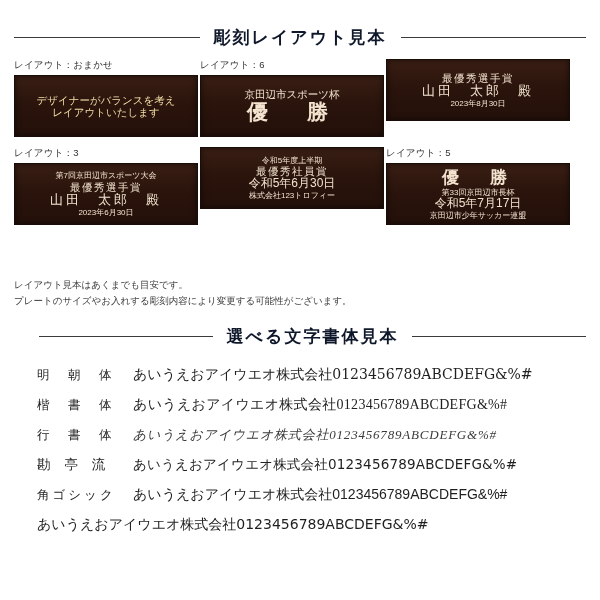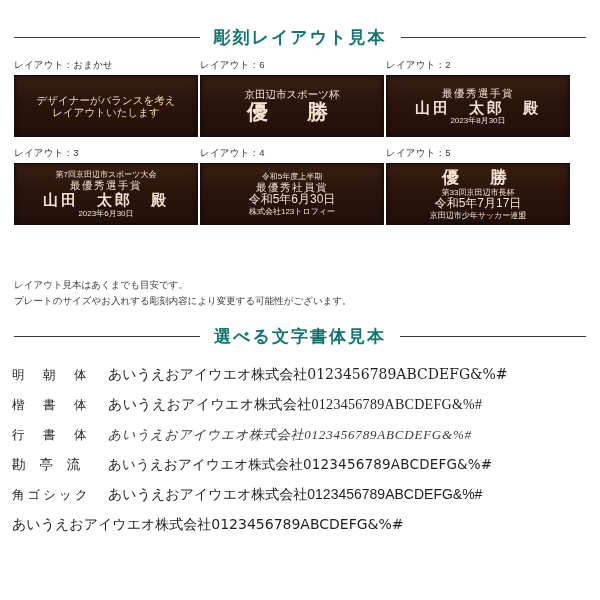--- a/index.html
+++ b/index.html
@@ -31,21 +31,21 @@
   }
   .section-heading .rule {
     flex: 1 1 auto;
     height: 1px;
     background: #3a3a3a;
   }
   .section-heading .title {
     font-size: 17px;
     letter-spacing: 2px;
     font-weight: 700;
-    color: #0f766e;
+    color: #0f172a;
     white-space: nowrap;
   }
 
   
   .plates {
     padding: 10px 14px 0 14px;
   }
   .plate-row {
     display: flex;
     gap: 10px;
@@ -79,34 +79,35 @@
     line-height: 1.15;
     white-space: nowrap;
     text-align: center;
   }
   .plate .ln.gold  { color: #f5dfa8; }
   .plate .ln.small { font-size: 8px; }
   .plate .ln.smallx{ font-size: 12px; }
   .plate .ln.mid   { font-size: 10.5px; }
   .plate .ln.huge  { font-size: 21px; font-weight: 700; letter-spacing: 9px; }
   .plate .ln.huge2 { font-size: 17px; font-weight: 700; letter-spacing: 7px; }
-  .plate .ln.name  { font-size: 15px; font-weight: 700; letter-spacing: 3px; }
+  .plate .ln.name  { font-size: 13px; font-weight: 400; letter-spacing: 3px; }
   .plate .ln.spaced{ letter-spacing: 1.5px; }
 
   .notes {
     padding: 4px 14px 0 14px;
     font-size: 9.5px;
     color: #3a3a3a;
     line-height: 1.7;
     margin-top: 48px;
   }
 
   
   .fonts-section {
     margin-top: 16px;
+    margin-left: 25px;
   }
   .font-rows {
     padding: 12px 18px 0 12px;
   }
   .font-row {
     display: flex;
     align-items: center;
     height: 30px;
   }
   .font-label {
@@ -155,21 +156,20 @@
 
       <div class="plate-cell">
         <div class="plate-caption">レイアウト：6</div>
         <div class="plate">
           <div class="ln mid">京田辺市スポーツ杯</div>
           <div class="ln huge">優　勝</div>
         </div>
       </div>
 
       <div class="plate-cell">
-        <div class="plate-caption">レイアウト：2</div>
         <div class="plate">
           <div class="ln mid spaced">最優秀選手賞</div>
           <div class="ln name">山田　太郎　殿</div>
           <div class="ln small">2023年8月30日</div>
         </div>
       </div>
 
     </div>
 
     <div class="plate-row">
@@ -178,21 +178,20 @@
         <div class="plate-caption">レイアウト：3</div>
         <div class="plate">
           <div class="ln small">第7回京田辺市スポーツ大会</div>
           <div class="ln mid spaced">最優秀選手賞</div>
           <div class="ln name">山田　太郎　殿</div>
           <div class="ln small">2023年6月30日</div>
         </div>
       </div>
 
       <div class="plate-cell">
-        <div class="plate-caption">レイアウト：4</div>
         <div class="plate">
           <div class="ln small">令和5年度上半期</div>
           <div class="ln mid spaced">最優秀社員賞</div>
           <div class="ln smallx">令和5年6月30日</div>
           <div class="ln small">株式会社123トロフィー</div>
         </div>
       </div>
 
       <div class="plate-cell">
         <div class="plate-caption">レイアウト：5</div>

